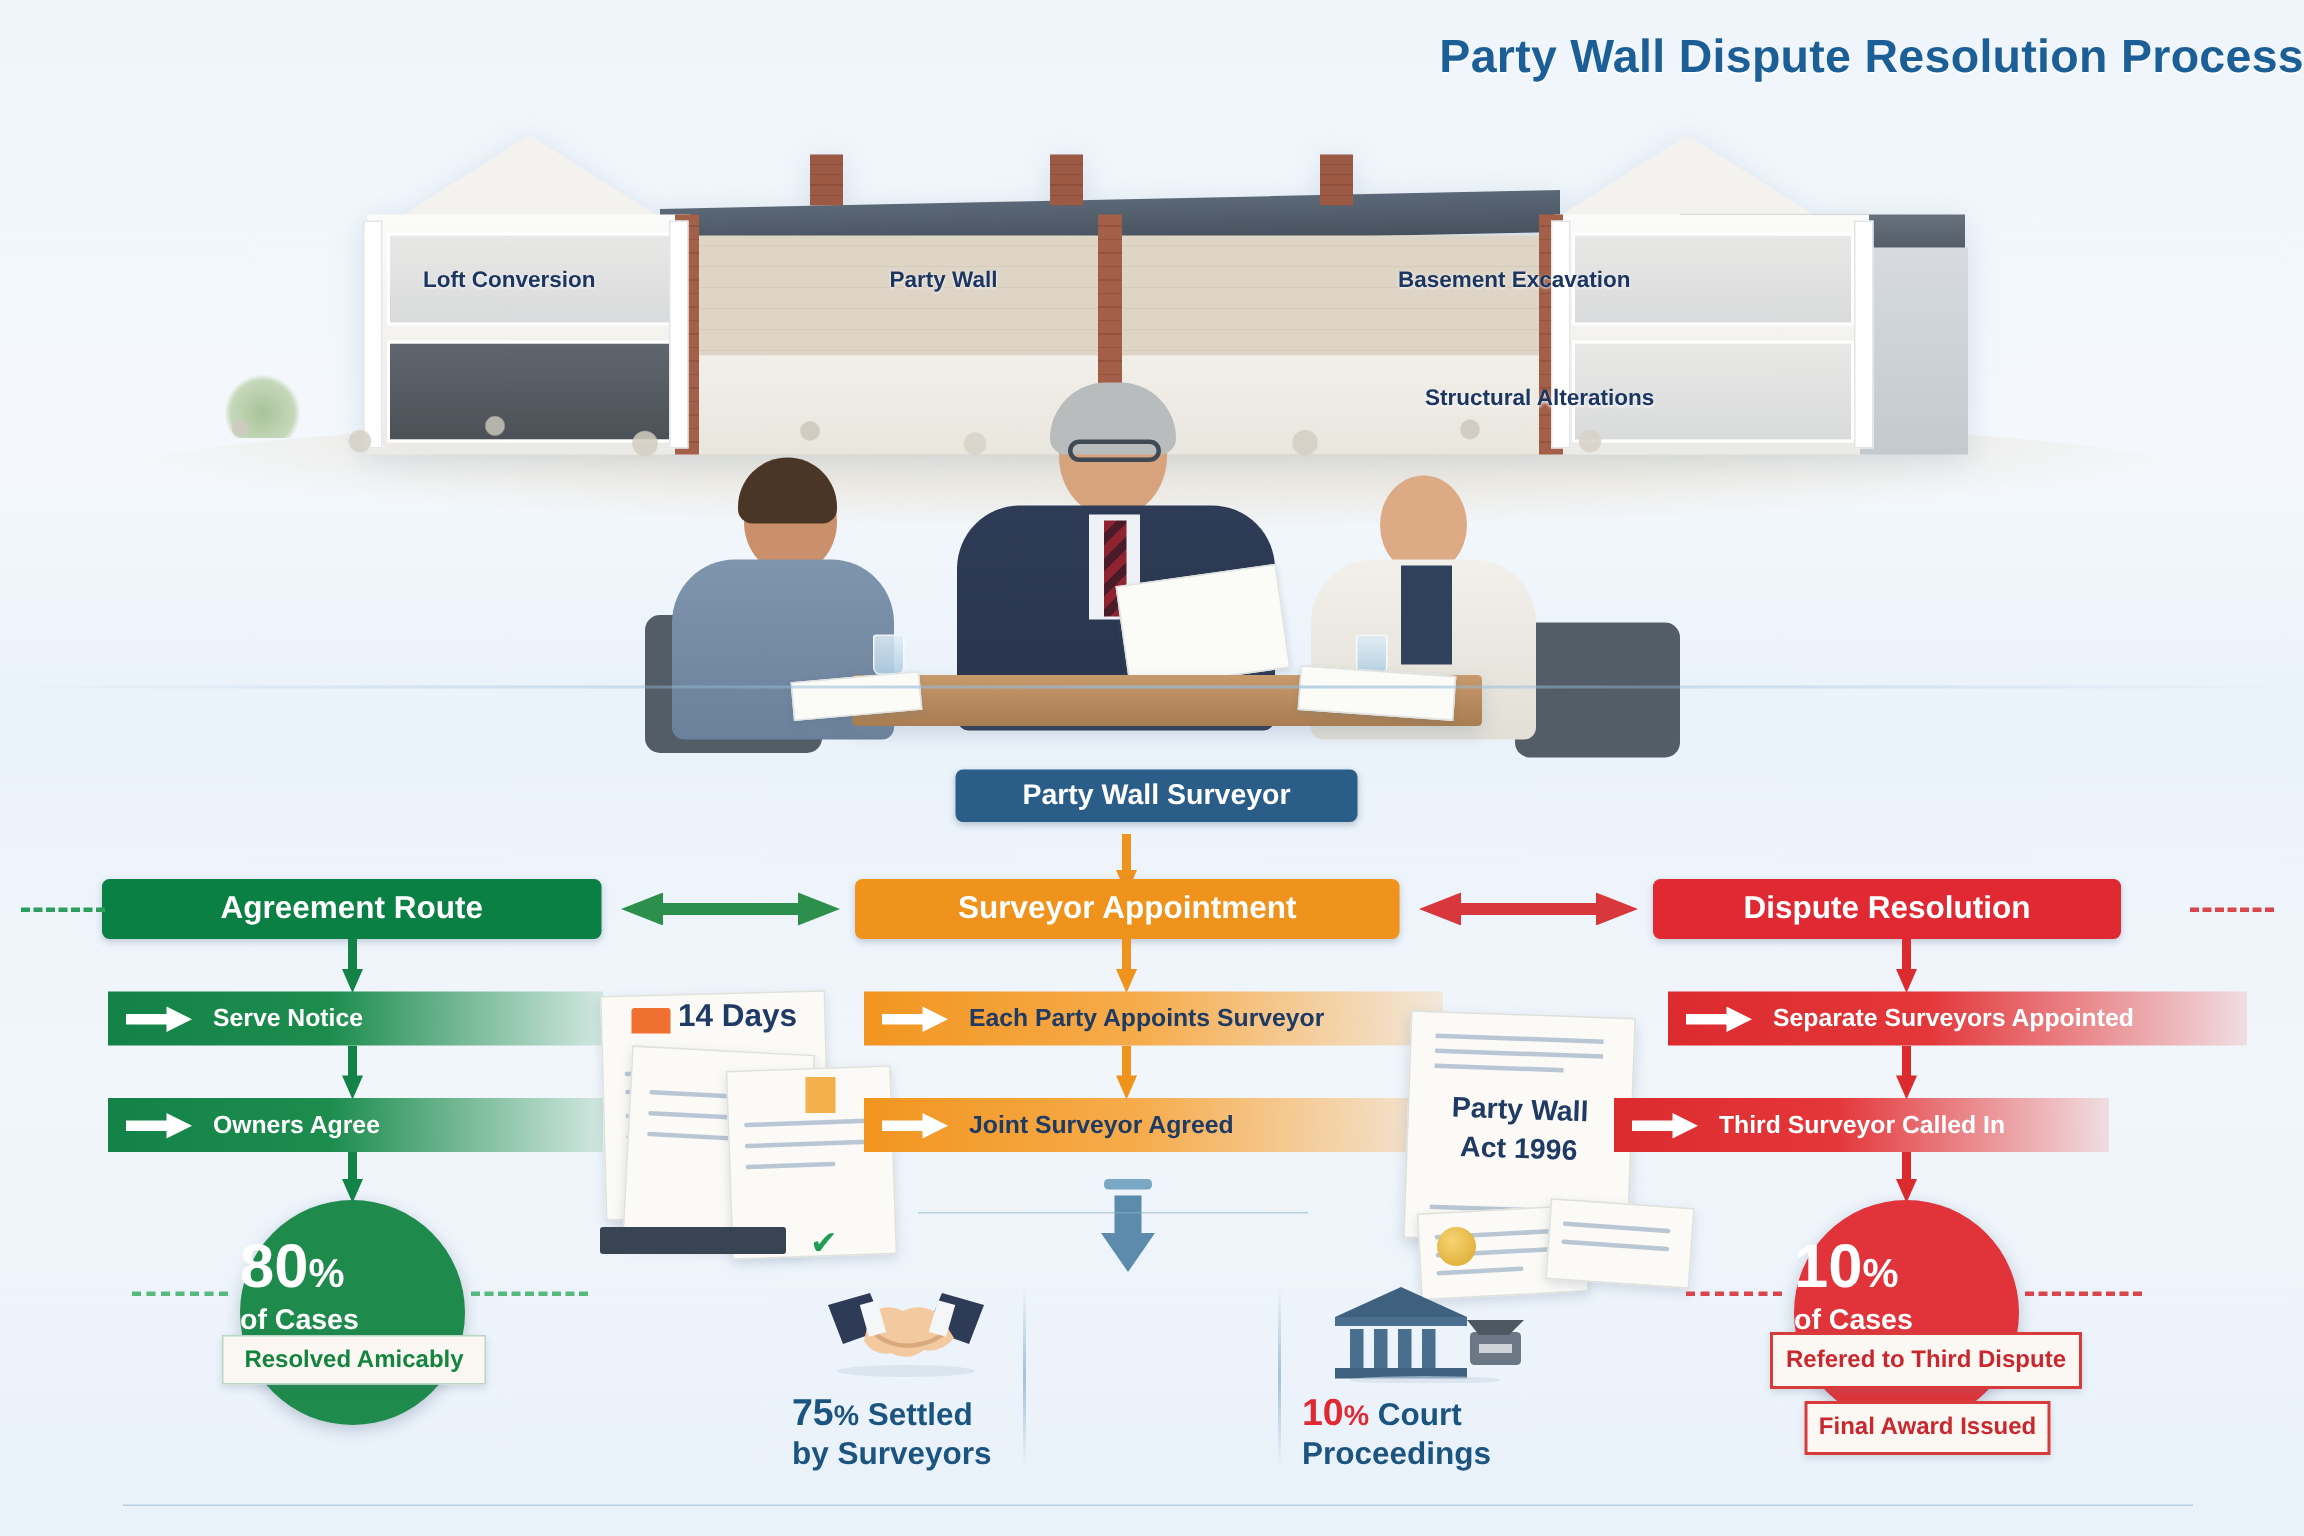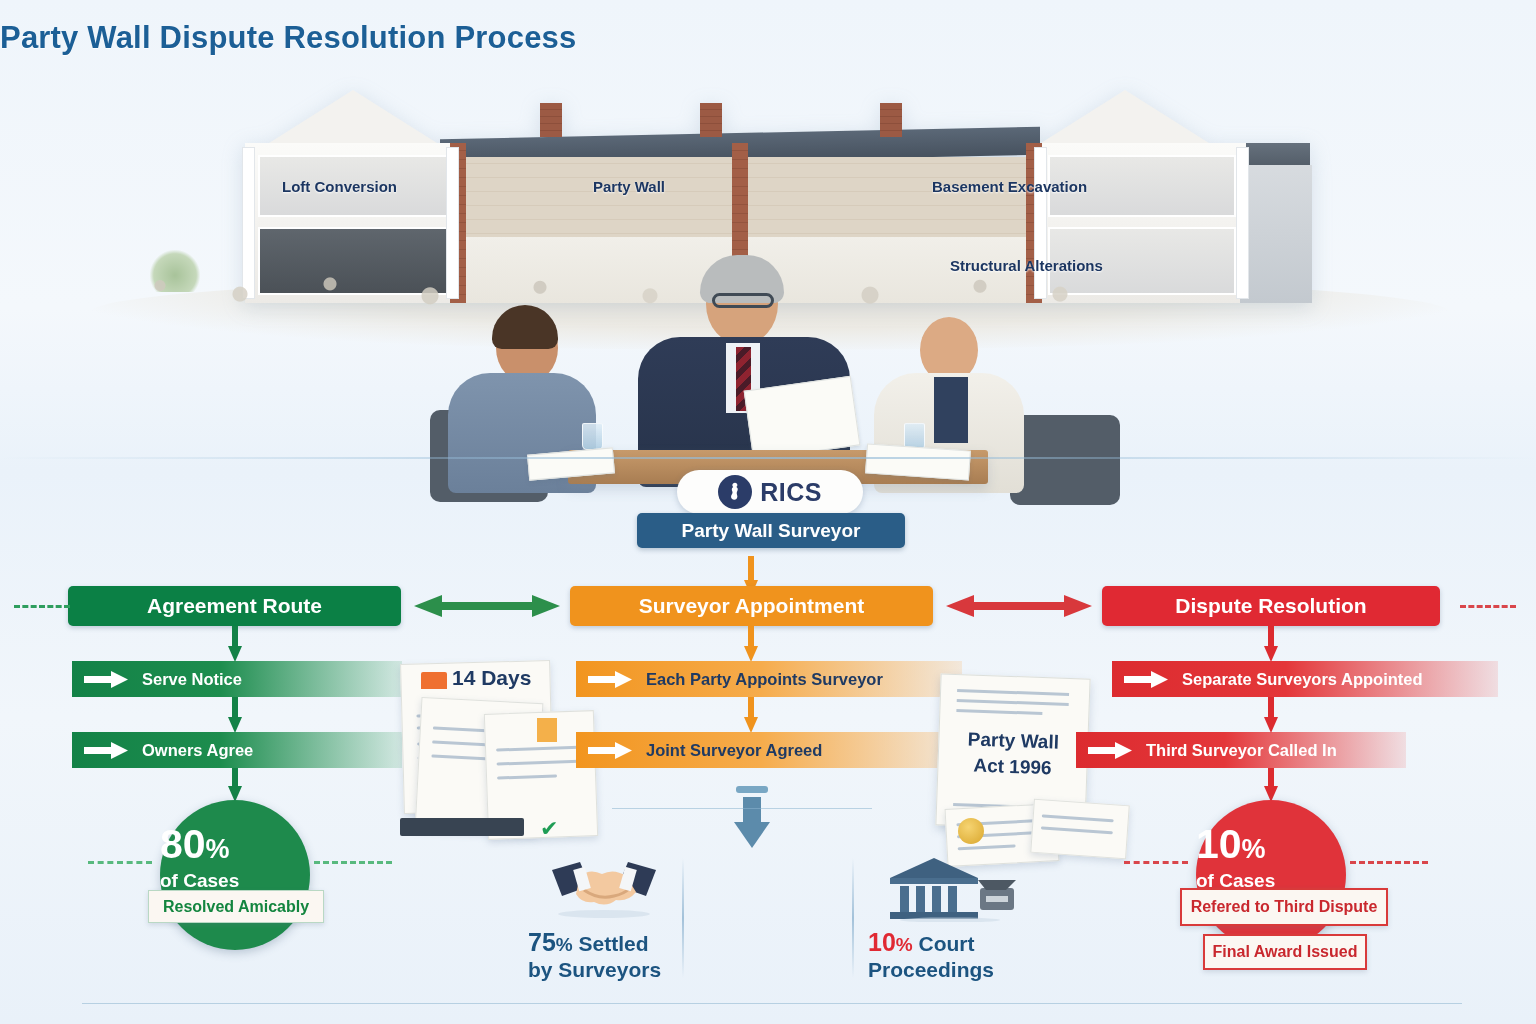--- a/index.html
+++ b/index.html
@@ -9,21 +9,21 @@
     overflow: hidden;
     background: #eaf1f8;
   }
   #stage {
     position: relative; width: 1536px; height: 1024px;
     background: linear-gradient(180deg,#eff5fb 0%,#f4f8fc 30%,#eaf2fa 46%,#f1f6fb 70%,#e9f1f9 100%);
   }
   
   .title {
     position: absolute; top: 20px; left: 0; width: 1536px;
-    text-align: left; font-size: 31px; font-weight: bold;
+    text-align: right; font-size: 31px; font-weight: bold;
     color: #1c5f96; letter-spacing: .2px;
     text-shadow: 0 1px 1px rgba(255,255,255,.9);
   }
   
   .house-wrap { position: absolute; left: 60px; top: 60px; width: 1420px; height: 250px; }
   .ground {
     position:absolute; left:30px; top:215px; width:1360px; height:75px;
     background: radial-gradient(ellipse at 50% 20%, #e6e2db 0%, #eceae4 45%, rgba(240,245,250,0) 75%);
     border-radius: 50%;
   }
@@ -263,44 +263,36 @@
       <div class="body" style="left:474px;top:118px;width:150px;height:120px;background:linear-gradient(180deg,#f2f0ea,#e2dfd6)"></div>
       <div style="position:absolute;left:534px;top:122px;width:34px;height:66px;background:#30415e"></div>
     </div>
 
     <div class="table"></div>
     <div class="glass" style="left:182px;top:168px"></div>
     <div class="glass" style="left:504px;top:168px"></div>
     <div class="papers" style="left:128px;top:196px;width:86px;height:26px;transform:rotate(-5deg)"></div>
     <div class="papers" style="left:466px;top:192px;width:104px;height:30px;transform:rotate(4deg)"></div>
 
-    <div class="rics-badge">
-      <span class="rics-mark">
-        <svg viewBox="0 0 24 24" aria-hidden="true">
-          <path d="M12 2c1.6 0 2.6 1.2 2.6 2.4 0 1-.5 1.6-1.1 2.1.9.5 1.5 1.3 1.5 2.6 0 1.8-1.1 2.6-1.1 4.2 0 1.4.7 2.2.7 3.5 0 2.2-1.6 3.6-3.3 3.6-2.3 0-3.6-1.6-3.6-3.3 0-2.2 1.6-3 1.6-4.6 0-1.2-.8-1.9-.8-3.2 0-1.3.7-2.2 1.6-2.8-.6-.5-1-1.1-1-2C9.1 3.2 10.3 2 12 2z" fill="#fff"></path>
-        </svg>
-      </span>
-      <span class="rics-text">RICS</span>
-    </div>
 
     <div class="surveyor-tag">Party Wall Surveyor</div>
   </div>
 
   <div class="divider-line" style="top:457px"></div>
 
   <div class="vconn" style="left:744px;top:556px;height:40px">
     <svg viewBox="0 0 14 40" preserveAspectRatio="none">
       <rect x="4" y="0" width="6" height="26" fill="#f0931d"></rect>
       <polygon points="0,24 14,24 7,40" fill="#f0931d"></polygon>
     </svg>
   </div>
 
   <div class="col-head ch-green" style="left:68px;top:586px;width:333px">Agreement Route</div>
   <div class="col-head ch-orange" style="left:570px;top:586px;width:363px">Surveyor Appointment</div>
-  <div class="col-head ch-red" style="left:1102px;top:586px;width:338px">Dispute Resolution</div>
+  <div class="col-head ch-red" style="left:1102px;top:586px;width:312px">Dispute Resolution</div>
 
   <div class="dash" style="left:14px;top:605px;border-color:#2e9e5e"></div>
   <div class="dash" style="left:1460px;top:605px;border-color:#d9464b"></div>
 
   <div class="dbl-arrow" style="left:414px;top:595px;width:146px">
     <svg viewBox="0 0 146 22" preserveAspectRatio="none">
       <rect x="26" y="7" width="94" height="8" fill="#2c8f4b"></rect>
       <polygon points="0,11 28,0 28,22" fill="#2c8f4b"></polygon>
       <polygon points="146,11 118,0 118,22" fill="#2c8f4b"></polygon>
     </svg>

